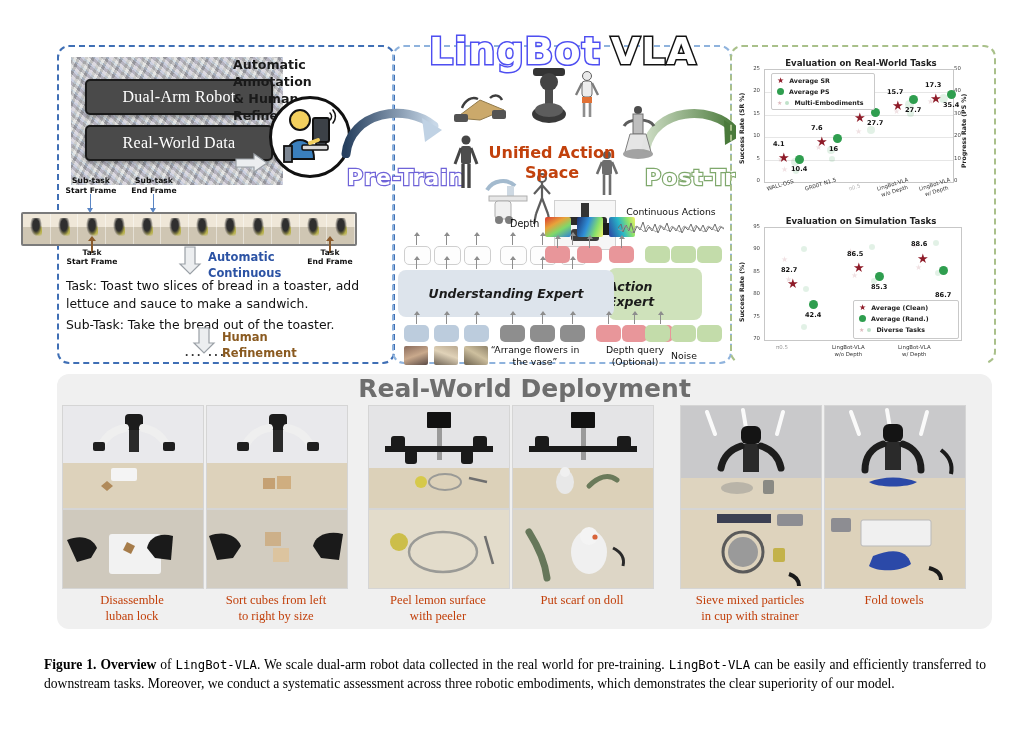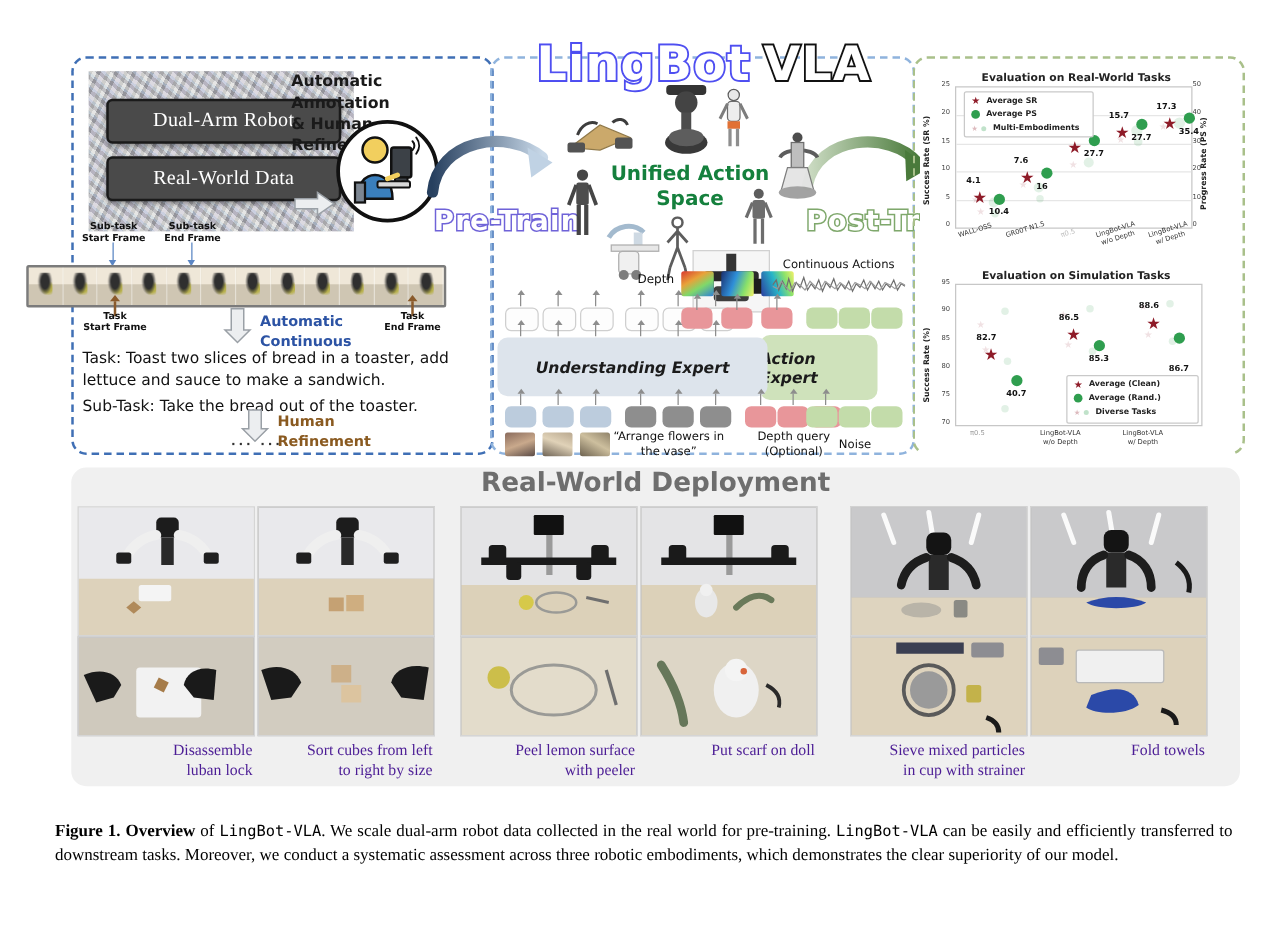--- a/index.html
+++ b/index.html
@@ -93,22 +93,22 @@
     -webkit-text-stroke:3px #4d4df0;
     paint-order:stroke fill;
     text-shadow:0 0 1px #6b6bff;
   }
   .logo-vla{
     font-family:"DejaVu Sans", sans-serif;font-weight:bold;font-size:38px;
     color:#ffffff;letter-spacing:1px;-webkit-text-stroke:3px #111;
     paint-order:stroke fill;
   }
   #unified-action{
-    position:absolute;left:462px;top:129px;width:180px;text-align:center;
-    font-family:"DejaVu Sans",sans-serif;font-weight:bold;font-size:16px;color:#15803d;line-height:1.25;
+    position:absolute;left:462px;top:143px;width:180px;text-align:center;
+    font-family:"DejaVu Sans",sans-serif;font-weight:bold;font-size:16px;color:#c2410c;line-height:1.25;
     z-index:5;
   }
   .robot{position:absolute;opacity:.95;}
   .robot svg{display:block;}
 
   .curve-pre{position:absolute;left:340px;top:96px;}
   .curve-post{position:absolute;left:640px;top:96px;}
   .train-word{
     position:absolute;font-family:"DejaVu Sans",sans-serif;font-weight:bold;font-size:22px;
     color:#ffffff;letter-spacing:1px;
@@ -163,23 +163,23 @@
   .vlabel{position:absolute;font-family:"DejaVu Sans",sans-serif;font-size:6.6px;font-weight:bold;color:#111;white-space:nowrap;}
   .faint-star{position:absolute;color:rgba(142,27,40,.13);font-size:8px;line-height:1;}
   .faint-dot{position:absolute;border-radius:50%;background:rgba(47,158,79,.14);}
   .legend{position:absolute;border:1px solid #c9c9c9;background:#fff;border-radius:2px;}
   .legend-row{display:flex;align-items:center;gap:5px;height:11px;padding:0 5px;}
   .legend-row span.t{font-family:"DejaVu Sans",sans-serif;font-size:6.3px;font-weight:bold;color:#222;}
 
   
   #deploy-panel{position:absolute;left:57px;top:374px;width:935px;height:255px;background:#f0f0f0;border-radius:12px;}
   #deploy-title{position:absolute;left:57px;top:374px;width:935px;text-align:center;
-    font-family:"DejaVu Sans",sans-serif;font-weight:bold;font-size:21px;color:#6e6e6e;}
+    font-family:"DejaVu Sans",sans-serif;font-weight:bold;font-size:25px;color:#6e6e6e;}
   .vidcell{position:absolute;border:1px solid #d5d5d5;overflow:hidden;background:#bbb;}
-  .cap{position:absolute;text-align:right;font-family:"Liberation Serif",serif;font-size:12.6px;color:#4c1d95;line-height:1.25;}
+  .cap{position:absolute;text-align:center;font-family:"Liberation Serif",serif;font-size:12.6px;color:#c2410c;line-height:1.25;}
 
   
   #caption{position:absolute;left:44px;top:655px;width:942px;
     font-family:"Liberation Serif",serif;font-size:13.6px;line-height:1.42;color:#000;text-align:justify;}
   #caption b{font-weight:bold;}
   .mono{font-family:"DejaVu Sans Mono",monospace;font-size:12.3px;}
 </style>
 </head>
 <body>
 
@@ -568,21 +568,21 @@
       <div class="faint-dot" style="left:170px;top:42px;width:6px;height:6px"></div>
 
       <div class="star" style="left:22px;top:49px">★</div>
       <div class="dot" style="left:44px;top:72px"></div>
       <div class="star" style="left:88px;top:33px">★</div>
       <div class="dot" style="left:110px;top:44px"></div>
       <div class="star" style="left:152px;top:24px">★</div>
       <div class="dot" style="left:174px;top:38px"></div>
 
       <div class="vlabel" style="left:16px;top:38px">82.7</div>
-      <div class="vlabel" style="left:40px;top:83px">40.7</div>
+      <div class="vlabel" style="left:40px;top:83px">42.4</div>
       <div class="vlabel" style="left:82px;top:22px">86.5</div>
       <div class="vlabel" style="left:106px;top:55px">85.3</div>
       <div class="vlabel" style="left:146px;top:12px">88.6</div>
       <div class="vlabel" style="left:170px;top:63px">86.7</div>
 
       <div class="legend" style="left:88px;top:72px;width:104px;height:36px;padding-top:1px">
         <div class="legend-row">
             <span class="star" style="position:static;font-size:8px">★</span>
           <span class="t">Average (Clean)</span>
           </div>

